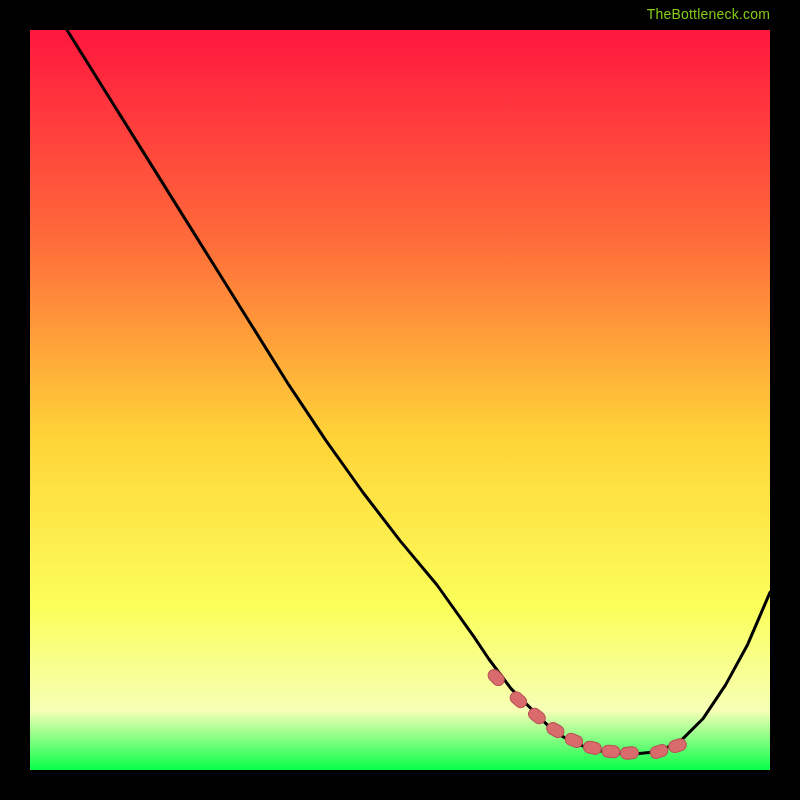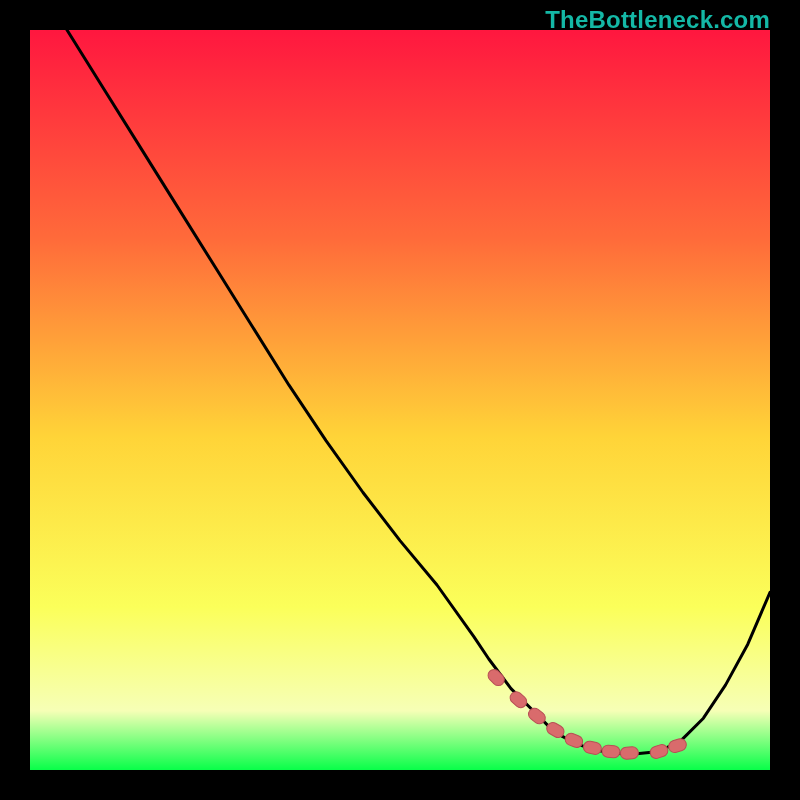--- a/index.html
+++ b/index.html
@@ -23,23 +23,23 @@
     position: absolute;
     left: 0;
     top: 0;
     width: 740px;
     height: 740px;
   }
   .attribution {
     position: absolute;
     top: 6px;
     right: 30px;
-    color: #14b8a6;
-    font-size: 24px;
-    font-weight: 700;
+    color: #84cc16;
+    font-size: 14px;
+    font-weight: 400;
     letter-spacing: 0.2px;
   }
 </style>
 </head>
 <body>
 
 <div class="attribution">TheBottleneck.com</div>
 
 <div class="frame">
   <svg class="plot-area" viewBox="0 0 740 740" preserveAspectRatio="none">

